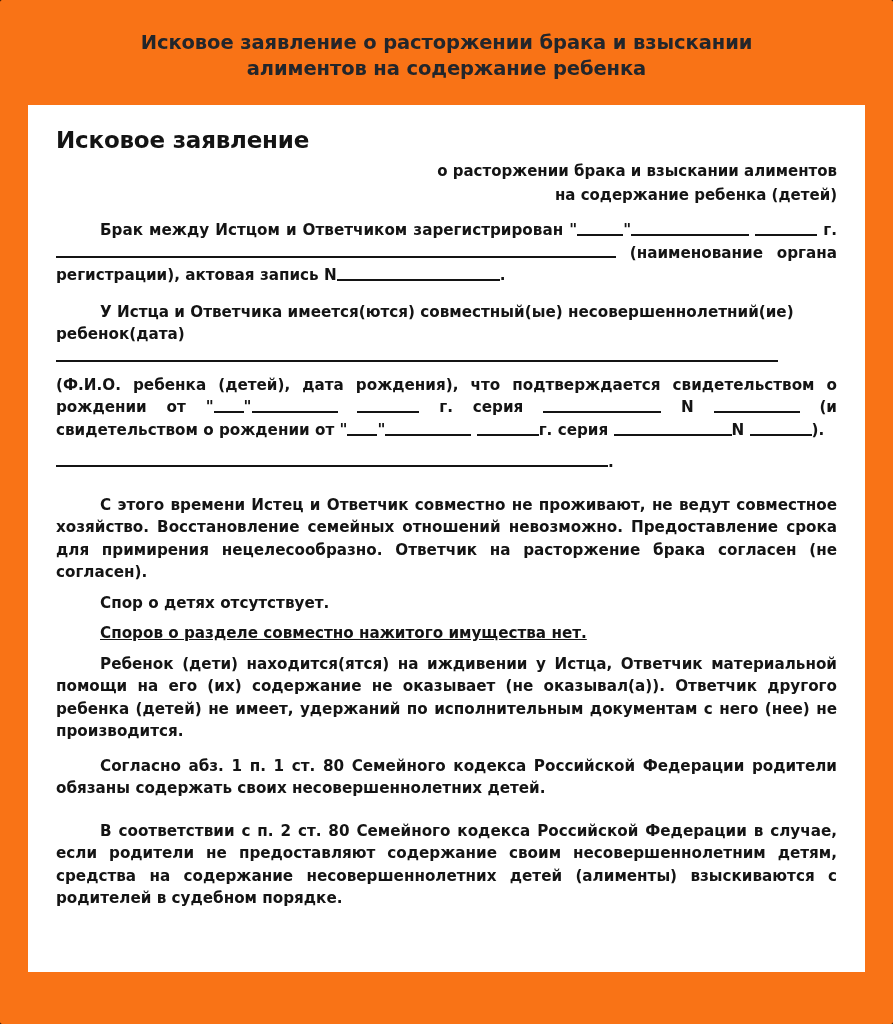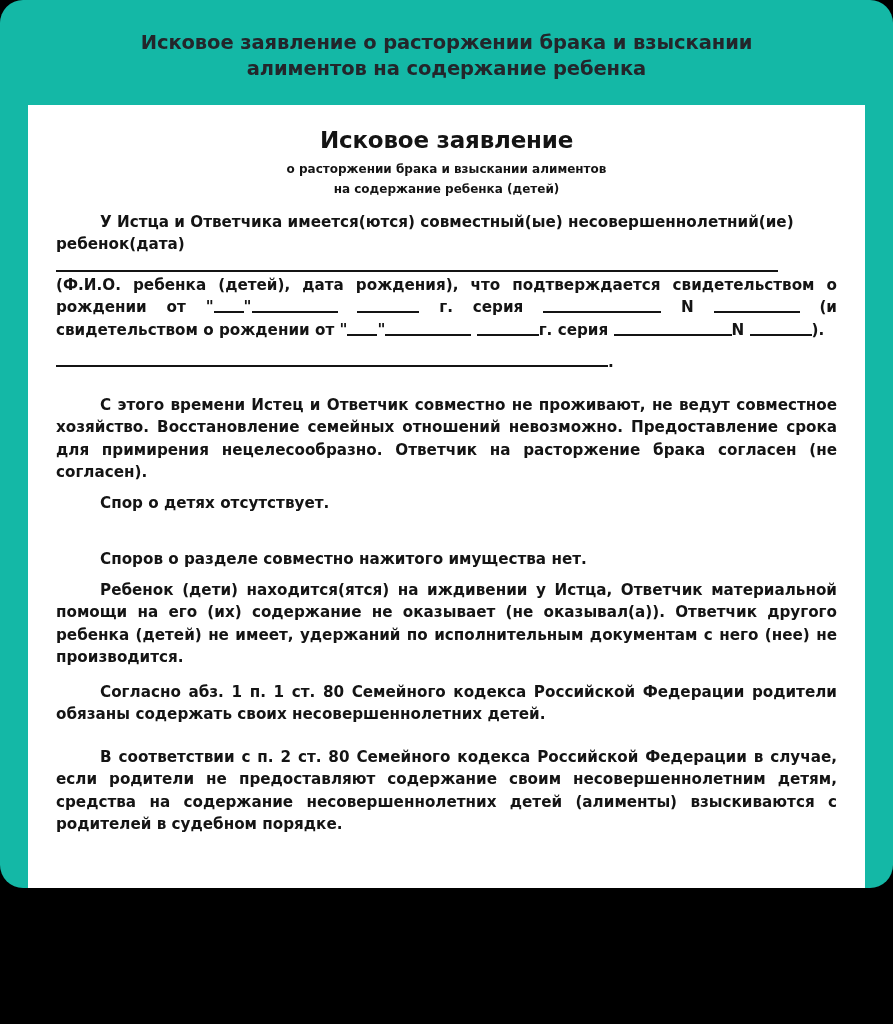--- a/index.html
+++ b/index.html
@@ -6,23 +6,23 @@
   html, body {
     margin: 0; padding: 0;
     width: 893px; height: 1024px;
     background: #000;
   }
   body {
     font-family: "DejaVu Sans", sans-serif;
   }
   .page-frame {
     width: 893px;
-    height: 888px;
-    background: #14b8a6;
-    border-radius: 23px;
+    height: 1024px;
+    background: #f97316;
+    border-radius: 2px;
     overflow: hidden;
     position: relative;
   }
   .doc-header {
     padding: 30px 70px 0 70px;
     text-align: center;
   }
   .doc-header h1 {
     margin: 0;
     font-family: "DejaVu Sans", sans-serif;
@@ -36,50 +36,49 @@
     position: absolute;
     left: 28px;
     top: 105px;
     width: 837px;
     height: 867px;
     background: #ffffff;
     padding: 18px 28px 10px 28px;
     overflow: hidden;
   }
   .doc-title {
-    text-align: center;
     font-size: 23px;
     font-weight: bold;
     color: #141414;
     margin: 4px 0 6px 0;
     line-height: 1.2;
     letter-spacing: -0.2px;
   }
   .doc-subtitle {
-    text-align: center;
-    font-size: 12px;
+    text-align: right;
+    font-size: 15px;
     font-weight: 600;
     color: #141414;
     line-height: 1.35;
     margin: 0 0 4px 0;
   }
   .body-text {
     font-size: 15.2px;
     font-weight: 600;
     color: #141414;
     line-height: 1.48;
     text-align: justify;
     margin: 0;
   }
   p.para {
     margin: 14px 0 0 0;
     text-indent: 44px;
   }
   p.para.noindent { text-indent: 0; }
-  p.tight { margin-top: 2px; }
+  p.tight { margin-top: 12px; }
   .blank {
     display: inline-block;
     border-bottom: 2px solid #141414;
     vertical-align: baseline;
     height: 1em;
     margin-bottom: -1px;
   }
   .b-xs { width: 30px; }
   .b-sm { width: 46px; }
   .b-md { width: 62px; }
@@ -116,20 +115,24 @@
       <span>алиментов на содержание ребенка</span>
     </h1>
   </div>
 
   <div class="paper">
 
     <div class="doc-title">Исковое заявление</div>
     <div class="doc-subtitle">о расторжении брака и взыскании алиментов</div>
     <div class="doc-subtitle">на содержание ребенка (детей)</div>
 
+    <p class="body-text para">
+      <span>Брак между Истцом и Ответчиком зарегистрирован "</span><span class="blank b-sm"></span><span>"</span><span class="blank b-xl"></span> <span class="blank b-md"></span> <span>г.</span>
+      <span class="rule-inline" style="width:560px;"></span> <span>(наименование органа регистрации), актовая запись N</span><span class="blank b-xxl"></span><span>.</span>
+    </p>
 
     <p class="body-text para">
       <span>У Истца и Ответчика имеется(ются) совместный(ые) несовершеннолетний(ие)</span>
     </p>
     <div class="body-text stretch-line">
       <span>ребенок</span>
       <span>(дата)</span>
     </div>
     <span class="rule-full" style="width:722px;"></span>
 
@@ -140,21 +143,21 @@
     </p>
 
     <p class="body-text para noindent" style="margin-top:10px;">
       <span class="rule-inline" style="width:552px;"></span><span>.</span>
     </p>
 
     <p class="body-text para" style="margin-top:20px;">С этого времени Истец и Ответчик совместно не проживают, не ведут совместное хозяйство. Восстановление семейных отношений невозможно. Предоставление срока для примирения нецелесообразно. Ответчик на расторжение брака согласен (не согласен).</p>
 
     <p class="body-text para" style="margin-top:8px;">Спор о детях отсутствует.</p>
 
-    <p class="body-text para" style="margin-top:34px;">Споров о разделе совместно нажитого имущества нет.</p>
+    <p class="body-text para" style="margin-top:8px;text-decoration:underline;">Споров о разделе совместно нажитого имущества нет.</p>
 
     <p class="body-text para" style="margin-top:8px;">Ребенок (дети) находится(ятся) на иждивении у Истца, Ответчик материальной помощи на его (их) содержание не оказывает (не оказывал(а)). Ответчик другого ребенка (детей) не имеет, удержаний по исполнительным документам с него (нее) не производится.</p>
 
     <p class="body-text para" style="margin-top:12px;">Согласно абз. 1 п. 1 ст. 80 Семейного кодекса Российской Федерации родители обязаны содержать своих несовершеннолетних детей.</p>
 
     <p class="body-text para" style="margin-top:20px;">В соответствии с п. 2 ст. 80 Семейного кодекса Российской Федерации в случае, если родители не предоставляют содержание своим несовершеннолетним детям, средства на содержание несовершеннолетних детей (алименты) взыскиваются с родителей в судебном порядке.</p>
 
   </div>
 </div>
 

